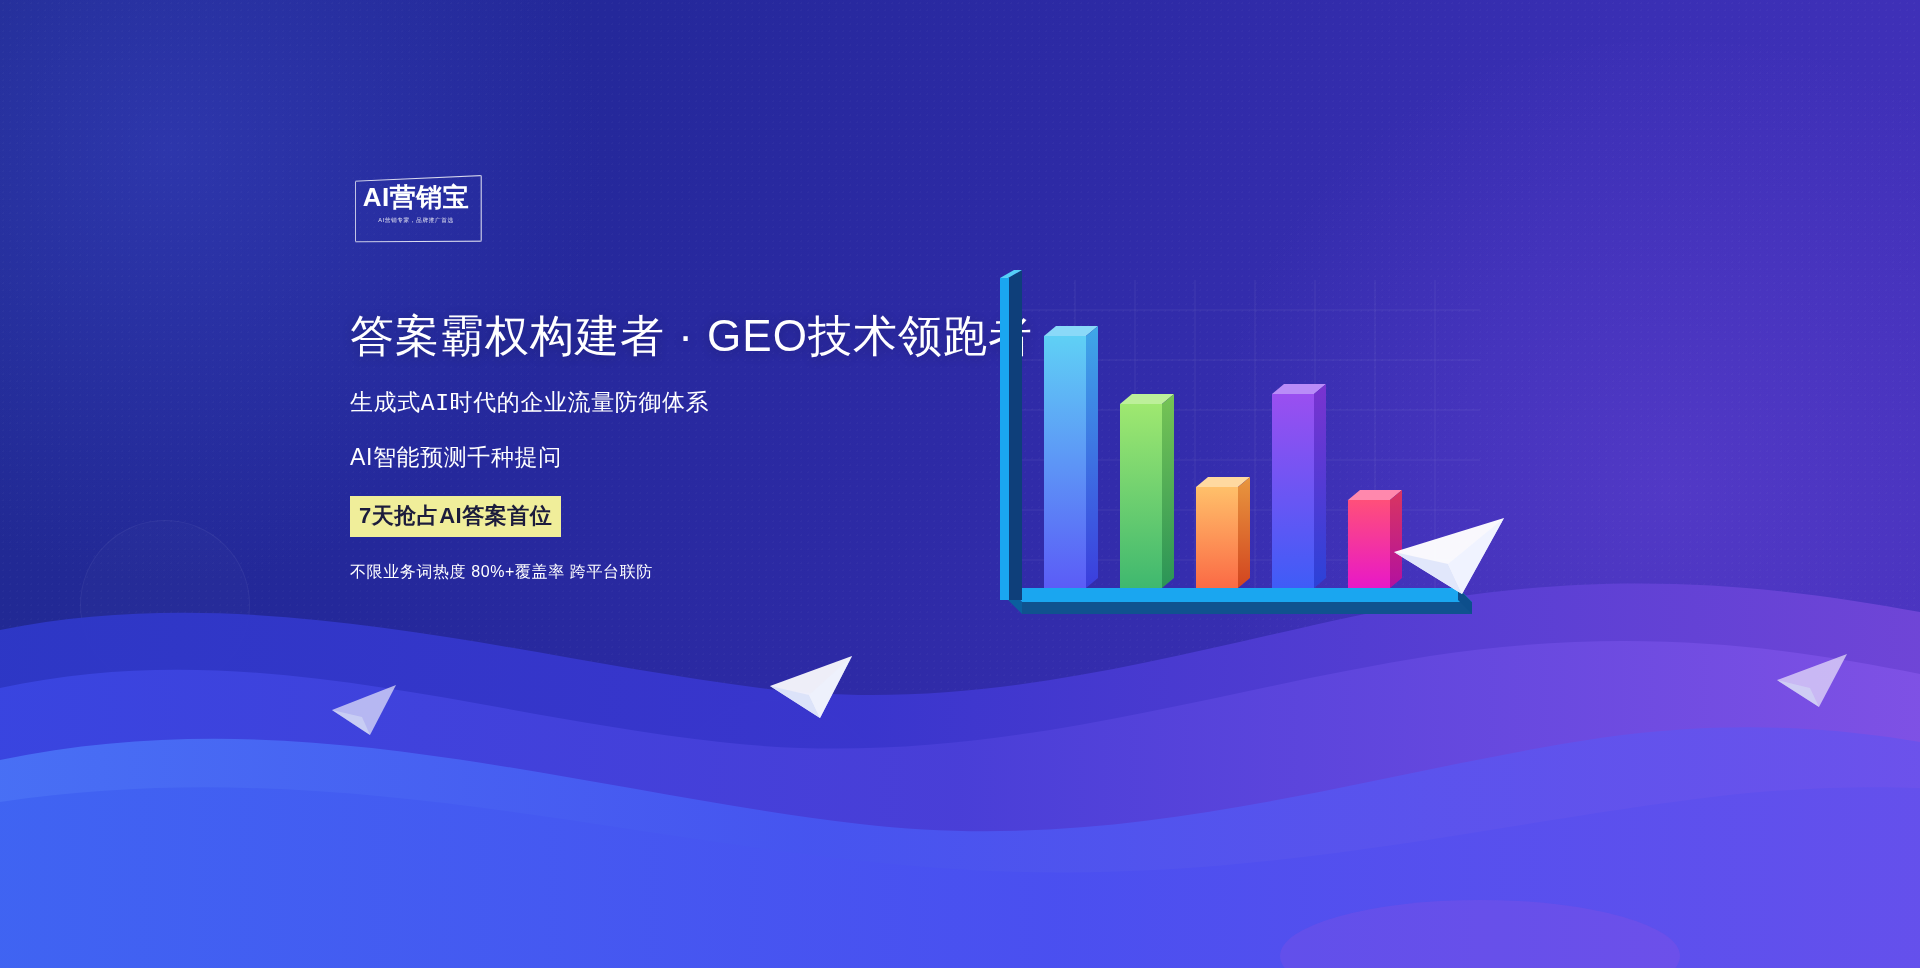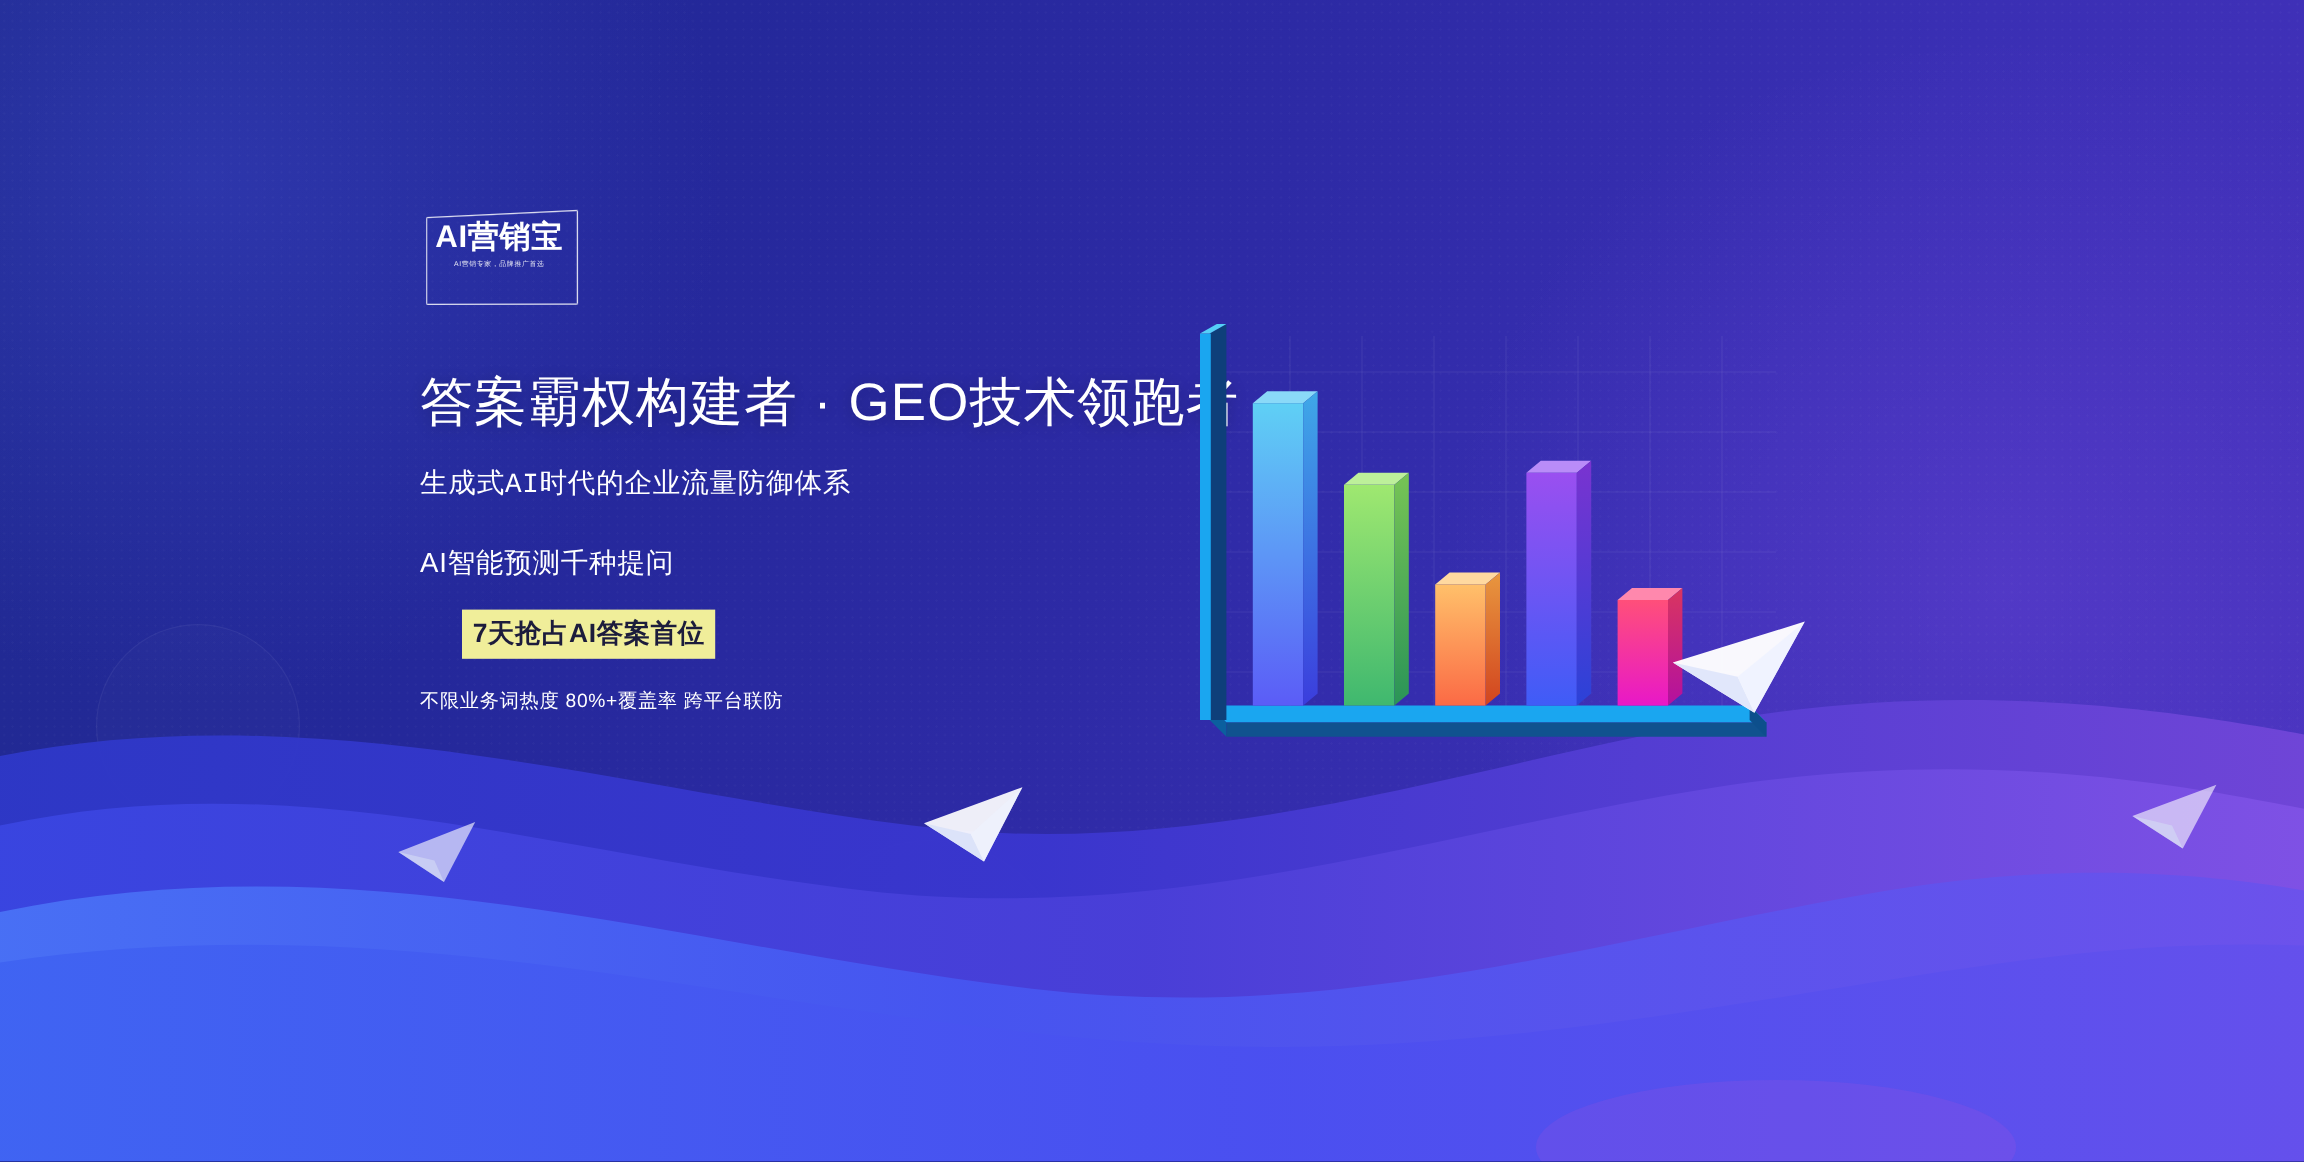--- a/index.html
+++ b/index.html
@@ -47,21 +47,21 @@
   .ring.r2 { left:660px; top:700px; width:230px; height:230px; background:rgba(255,255,255,.014); }
   .ring.r3 { right:300px; top:760px; width:300px; height:300px; background:rgba(190,90,220,.05); border-color:rgba(255,255,255,.04); }
 
   
   .waves { position:absolute; left:0; bottom:0; width:1920px; height:430px; }
   .waves svg { display:block; width:1920px; height:430px; }
 
   
   #logo {
     position:absolute; left:352px; top:178px;
-    width:128px; height:76px;
+    width:128px; height:64px;
   }
   #logo .frame {
     position:absolute; inset:0;
     border:1.6px solid rgba(255,255,255,.82);
     transform: perspective(260px) rotateY(-9deg) skewY(-1.4deg);
     border-radius:1px;
   }
   #logo .logo-text {
     position:absolute; left:0; right:0; top:6px;
     text-align:center;
@@ -97,28 +97,28 @@
   .sub1 {
     margin-top:24px;
     color:#ffffff;
     font-size:23px;
     font-weight:400;
     letter-spacing:.6px;
     white-space:nowrap;
     font-family:Liberation Mono, monospace;
   }
   .sub2 {
-    margin-top:36px;
+    margin-top:24px;
     color:#ffffff;
     font-size:23px;
     font-weight:400;
     letter-spacing:.6px;
     white-space:nowrap;
   }
-  .highlight-row { margin-top:23px;margin-left:35px; }
+  .highlight-row { margin-top:23px; }
   .highlight {
     display:inline-block;
     background:#f0ee9a;
     color:#1c1c3c;
     font-size:22px;
     font-weight:bold;
     letter-spacing:.5px;
     padding:5px 9px 6px 9px;
     white-space:nowrap;
   }

